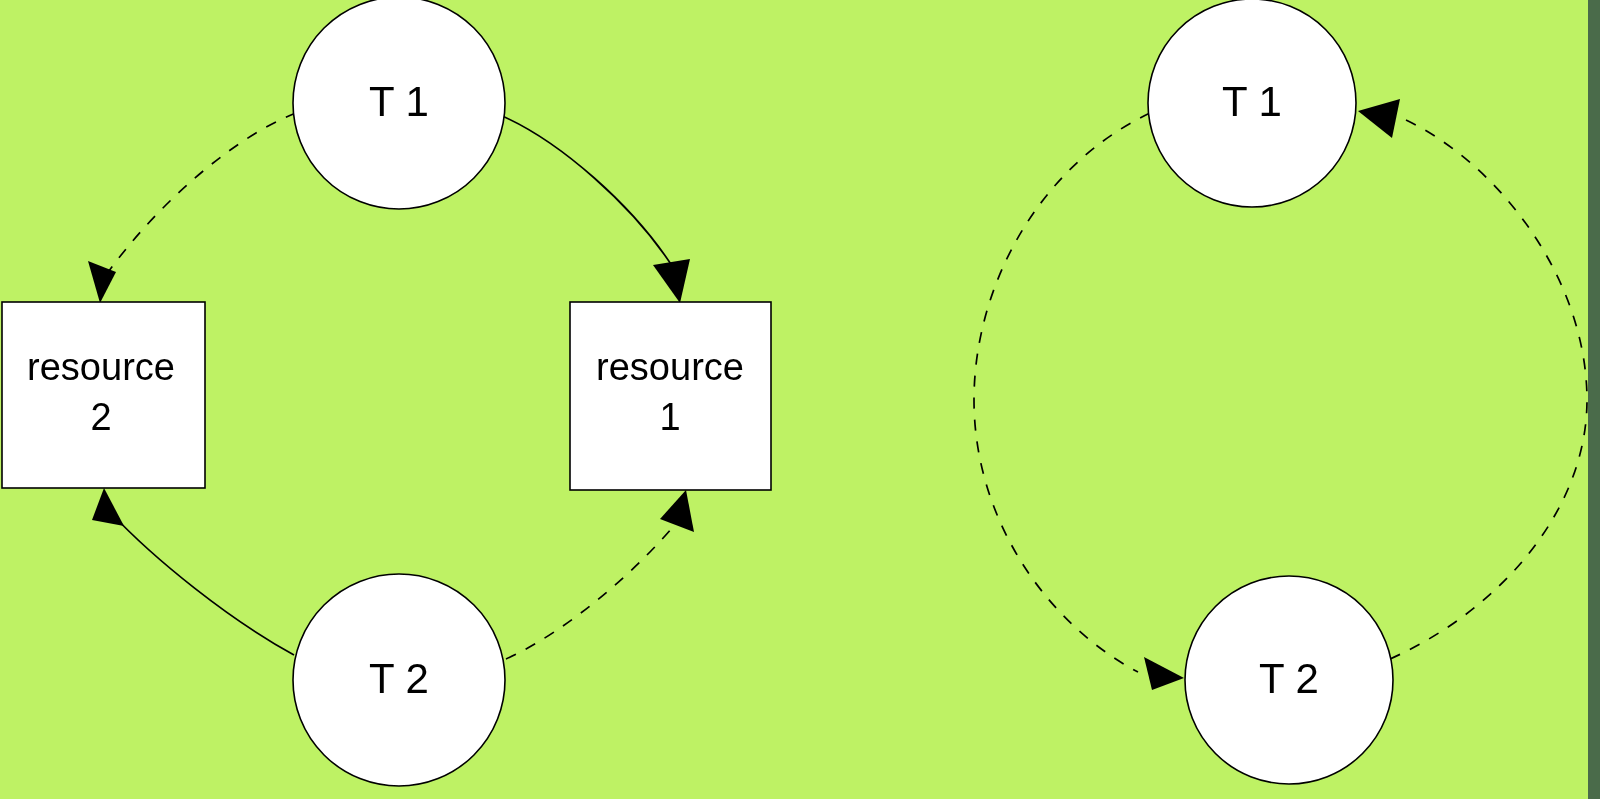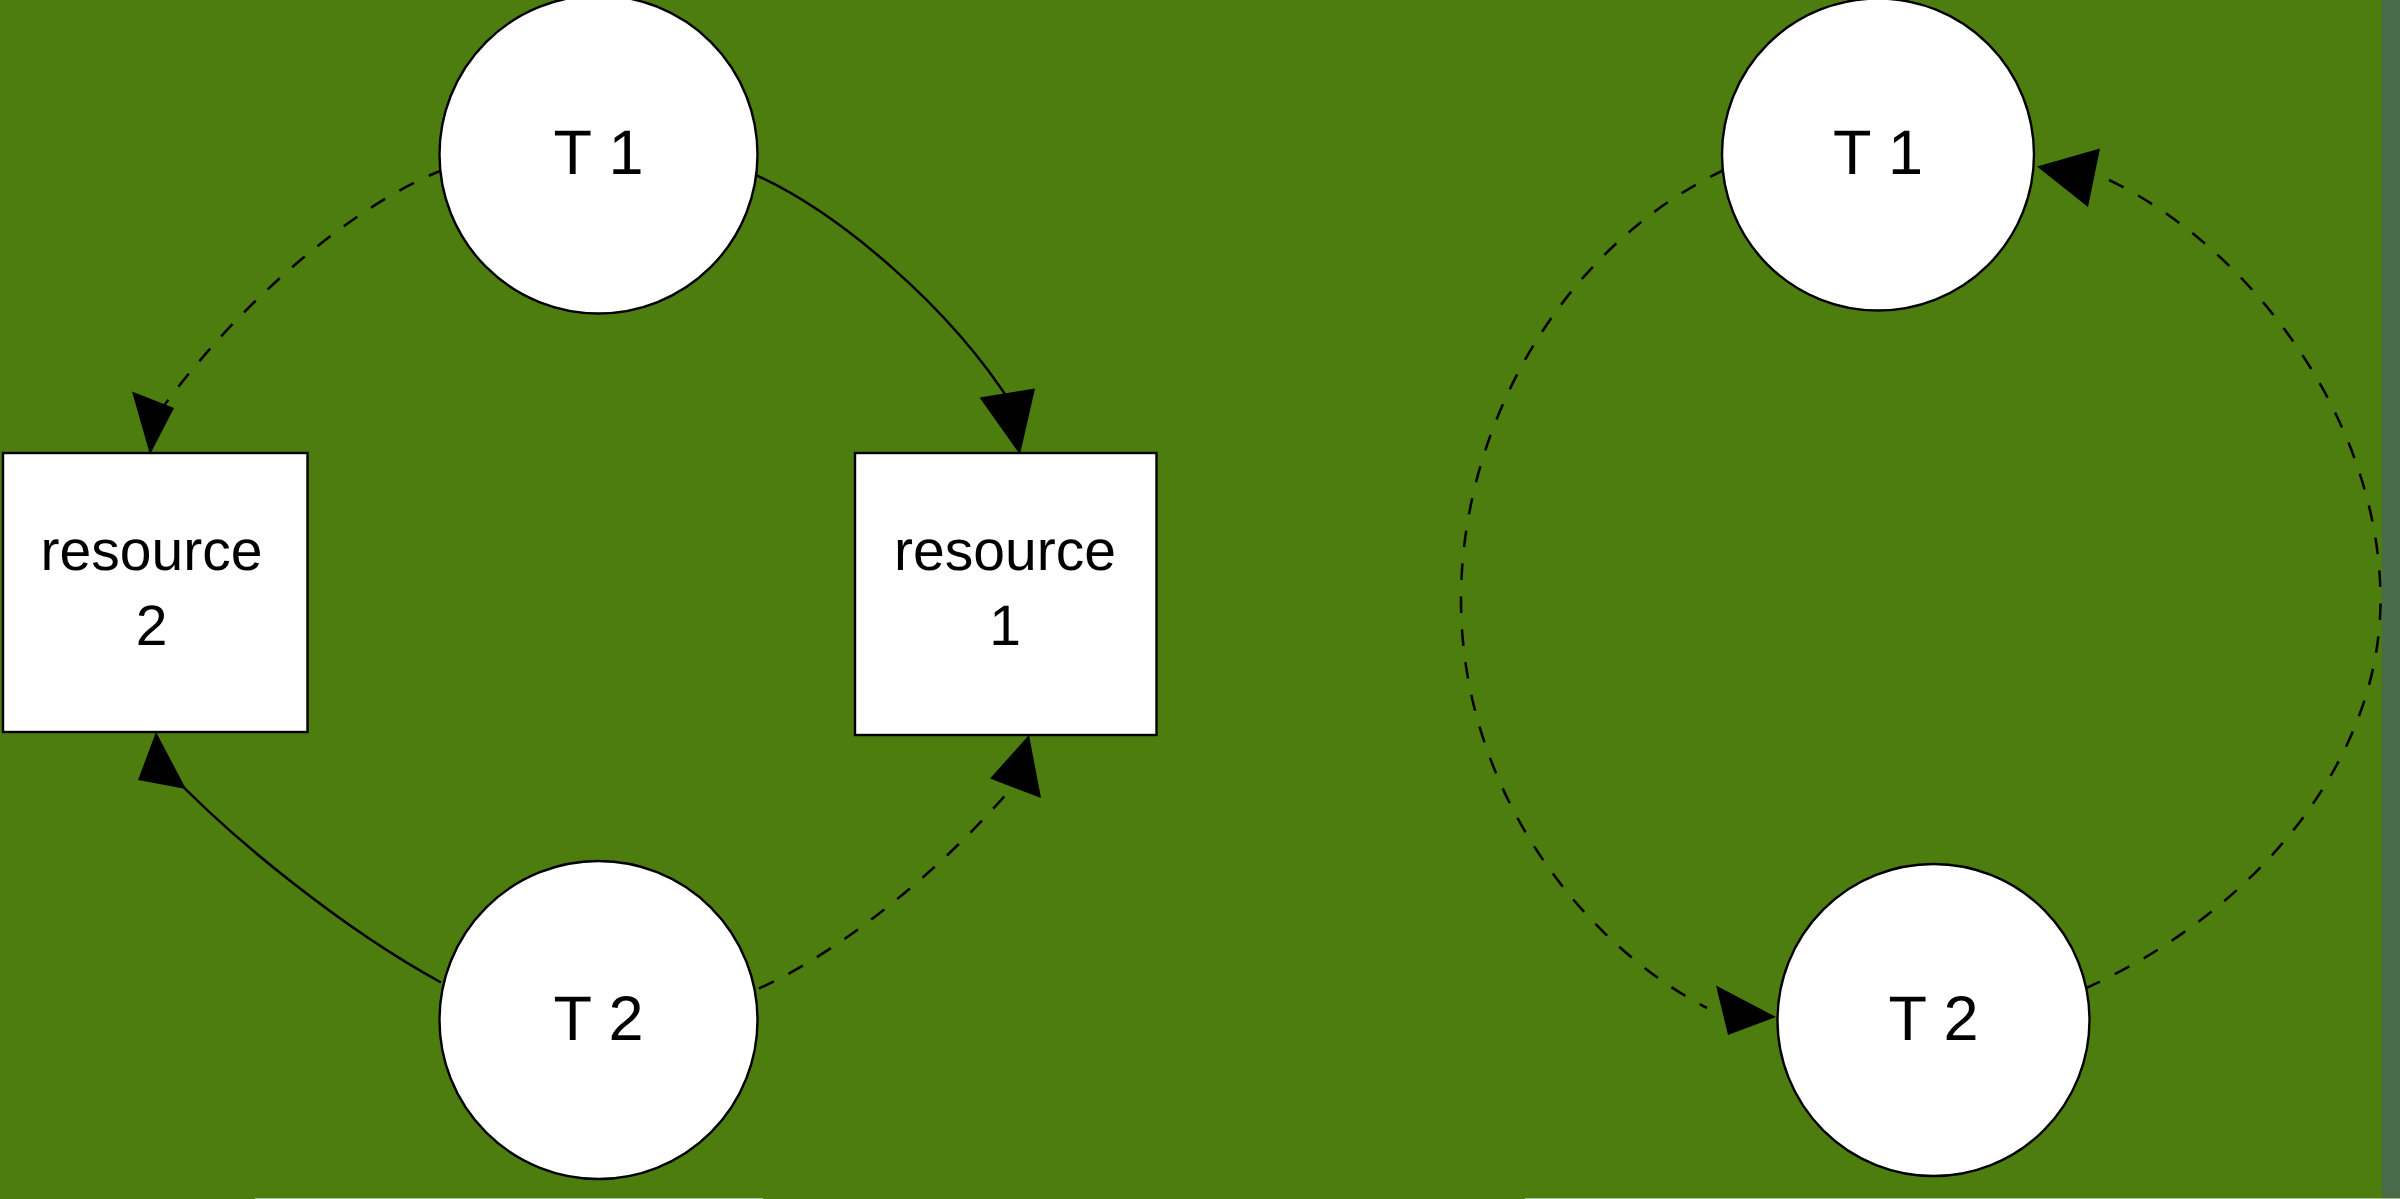--- a/index.html
+++ b/index.html
@@ -62,21 +62,21 @@
     position: absolute;
     top: 0;
     right: 0;
     width: 12px;
     height: 799px;
   }
 </style>
 </head>
 <body>
 
-<div id="canvas-root" style="background: #4d7c0f;">
+<div id="canvas-root" style="background: #bef264;">
 
   <svg class="diagram-layer" viewBox="0 0 1600 799" xmlns="http://www.w3.org/2000/svg">
 
     <g>
 
        resource 2 (request) --&gt;
       <g>
         <path class="edge-dashed" d="M 296 113 C 238 135 160 200 106 275"></path>
         <polygon class="arrowhead" points="88,261 116,272 100,303"></polygon>
       </g>

